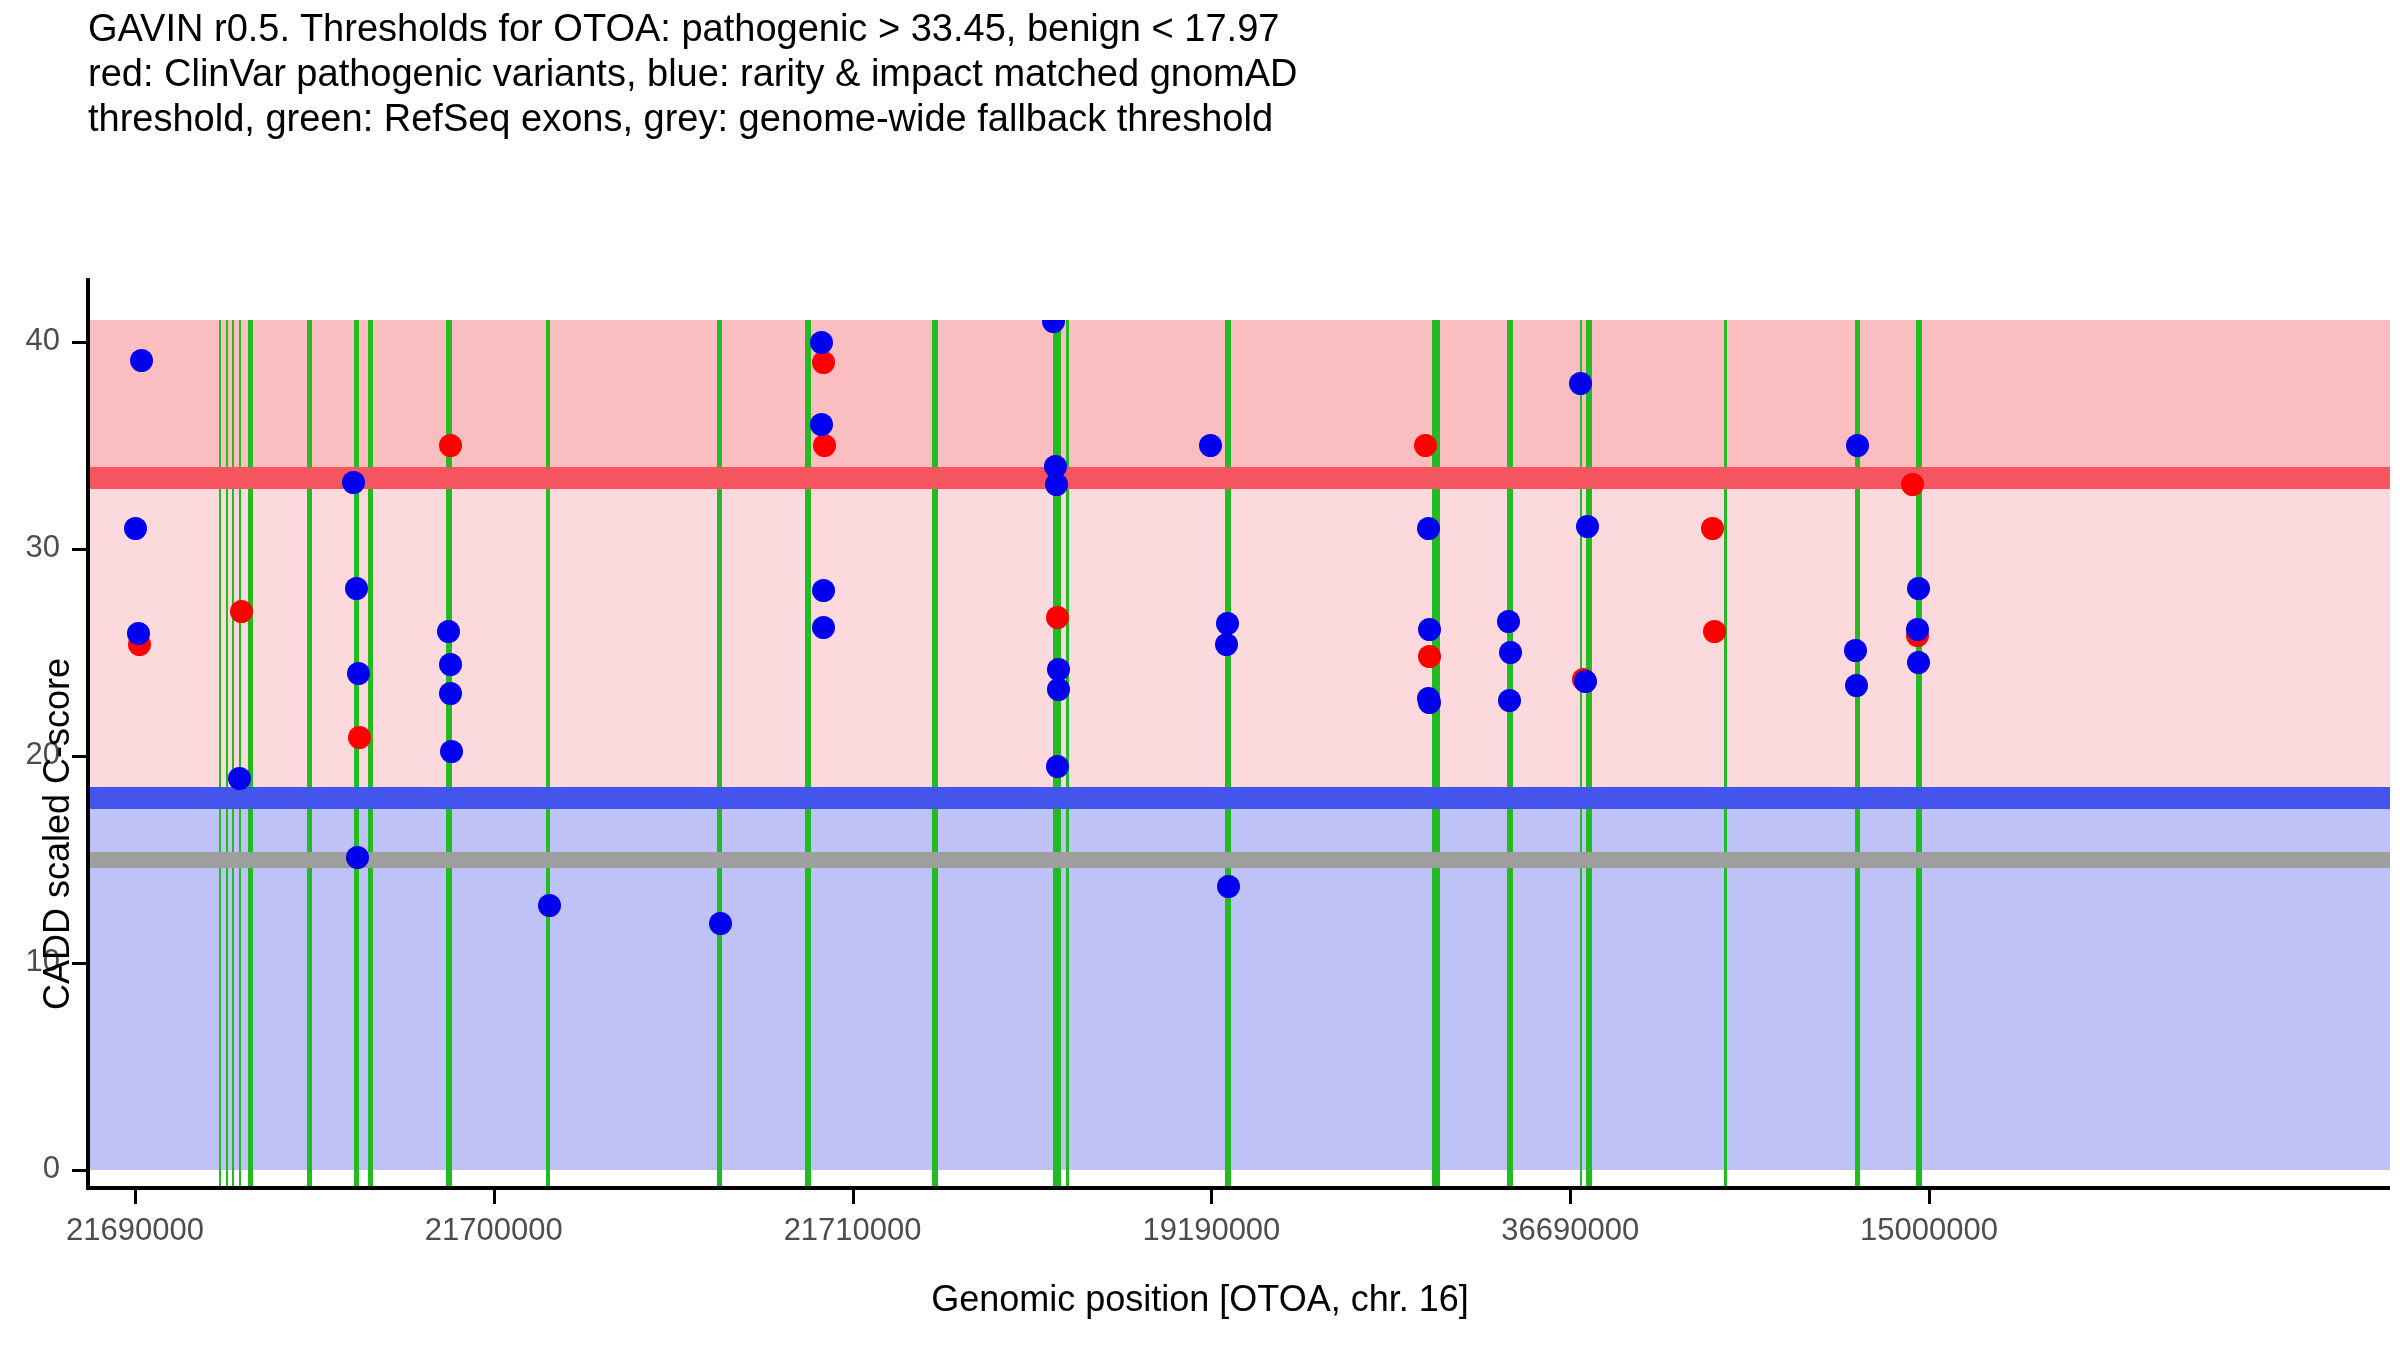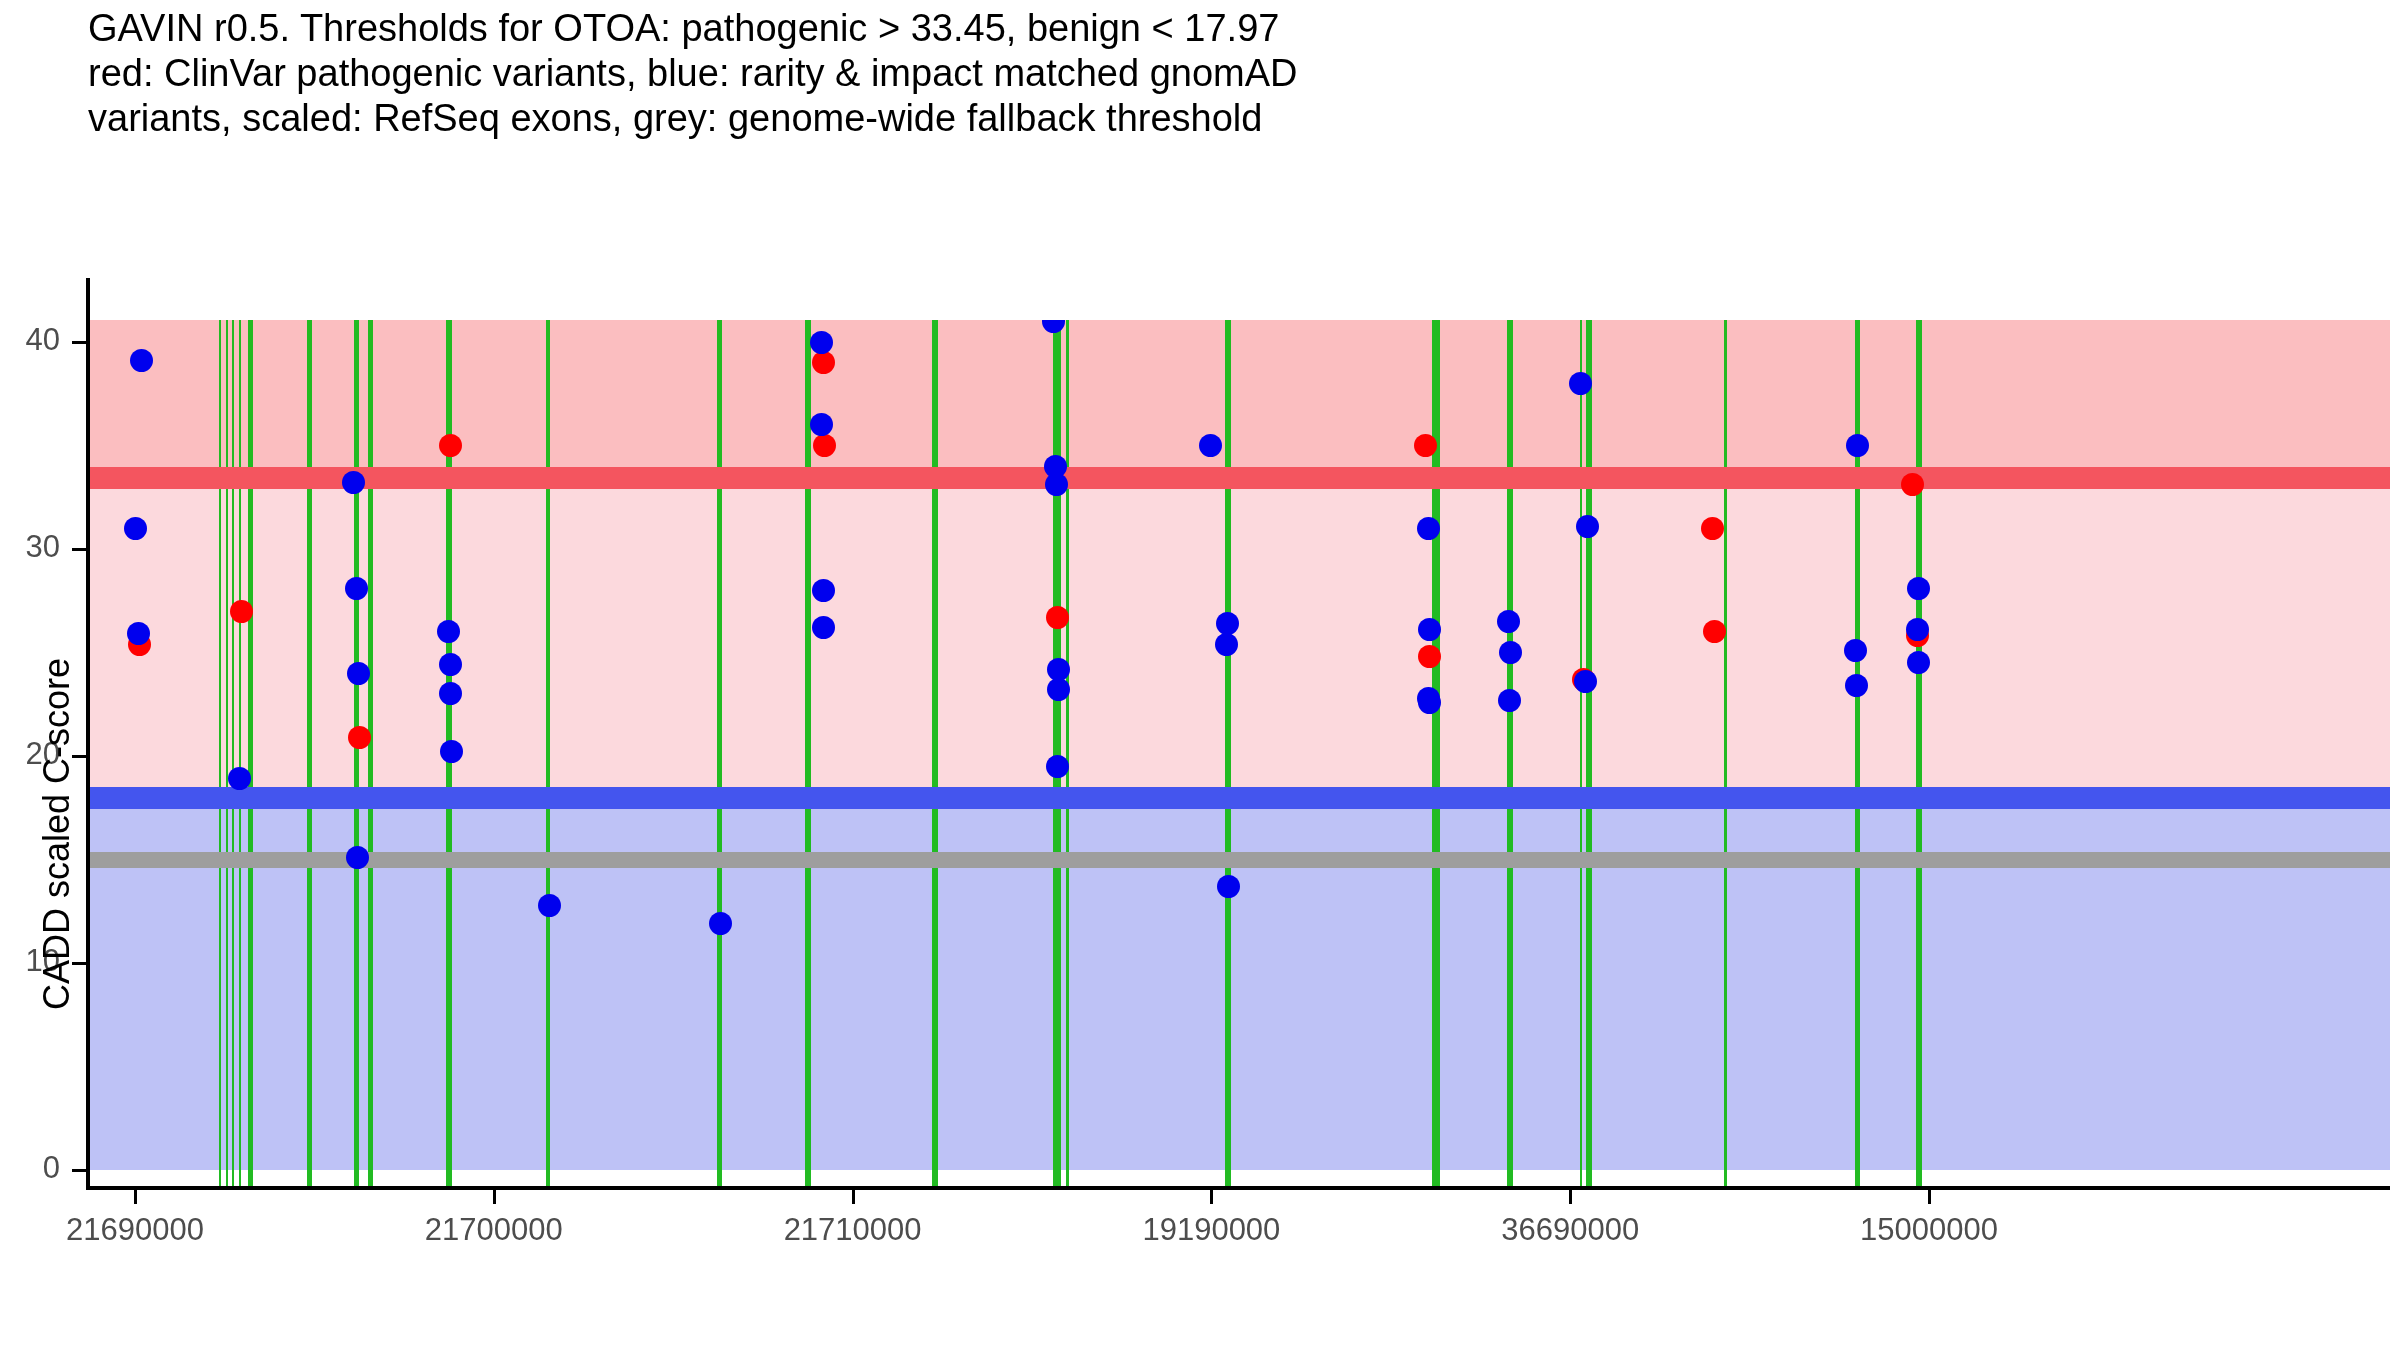--- a/index.html
+++ b/index.html
@@ -33,21 +33,21 @@
   .pt.blue{background:#0000ee;width:23px;height:23px;}
 </style>
 </head>
 <body>
 
 <div id="root">
 
   <div id="title-block">
     <div class="tline">GAVIN r0.5. Thresholds for OTOA: pathogenic &gt; 33.45, benign &lt; 17.97</div>
     <div class="tline">red: ClinVar pathogenic variants, blue: rarity &amp; impact matched gnomAD</div>
-    <div class="tline">variants, scaled: RefSeq exons, grey: genome-wide fallback threshold</div>
+    <div class="tline">threshold, green: RefSeq exons, grey: genome-wide fallback threshold</div>
   </div>
 
   <div id="panel">
       <div class="band" style="top: 0px; height: 157.585px; background: rgb(251, 190, 192);"></div>
       <div class="band" style="top: 157.585px; height: 320.436px; background: rgb(252, 217, 221);"></div>
       <div class="band" style="top: 478.021px; height: 371.979px; background: rgb(190, 194, 246);"></div>
       <div class="exon" style="left: 130.677px; width: 2px; background: rgb(34, 187, 34);"></div>
       <div class="exon" style="left: 137.853px; width: 2px; background: rgb(34, 187, 34);"></div>
       <div class="exon" style="left: 143.952px; width: 2px; background: rgb(34, 187, 34);"></div>
       <div class="exon" style="left: 150.77px; width: 2px; background: rgb(34, 187, 34);"></div>
@@ -155,14 +155,15 @@
       <div class="xtick-label" style="left: 702.6px; top: 1212px;">21710000</div>
       <div class="xtick" style="left: 1210.4px; top: 1190px;"></div>
       <div class="xtick-label" style="left: 1061.4px; top: 1212px;">19190000</div>
       <div class="xtick" style="left: 1569.2px; top: 1190px;"></div>
       <div class="xtick-label" style="left: 1420.2px; top: 1212px;">36690000</div>
       <div class="xtick" style="left: 1928px; top: 1190px;"></div>
       <div class="xtick-label" style="left: 1779px; top: 1212px;">15000000</div>
     </div>
 
   <div id="ylab" style="left: 36px; top: 1010px;">CADD scaled C-score</div>
+  <div id="xlab">Genomic position [OTOA, chr. 16]</div>
 
 </div>
 
 </body></html>

